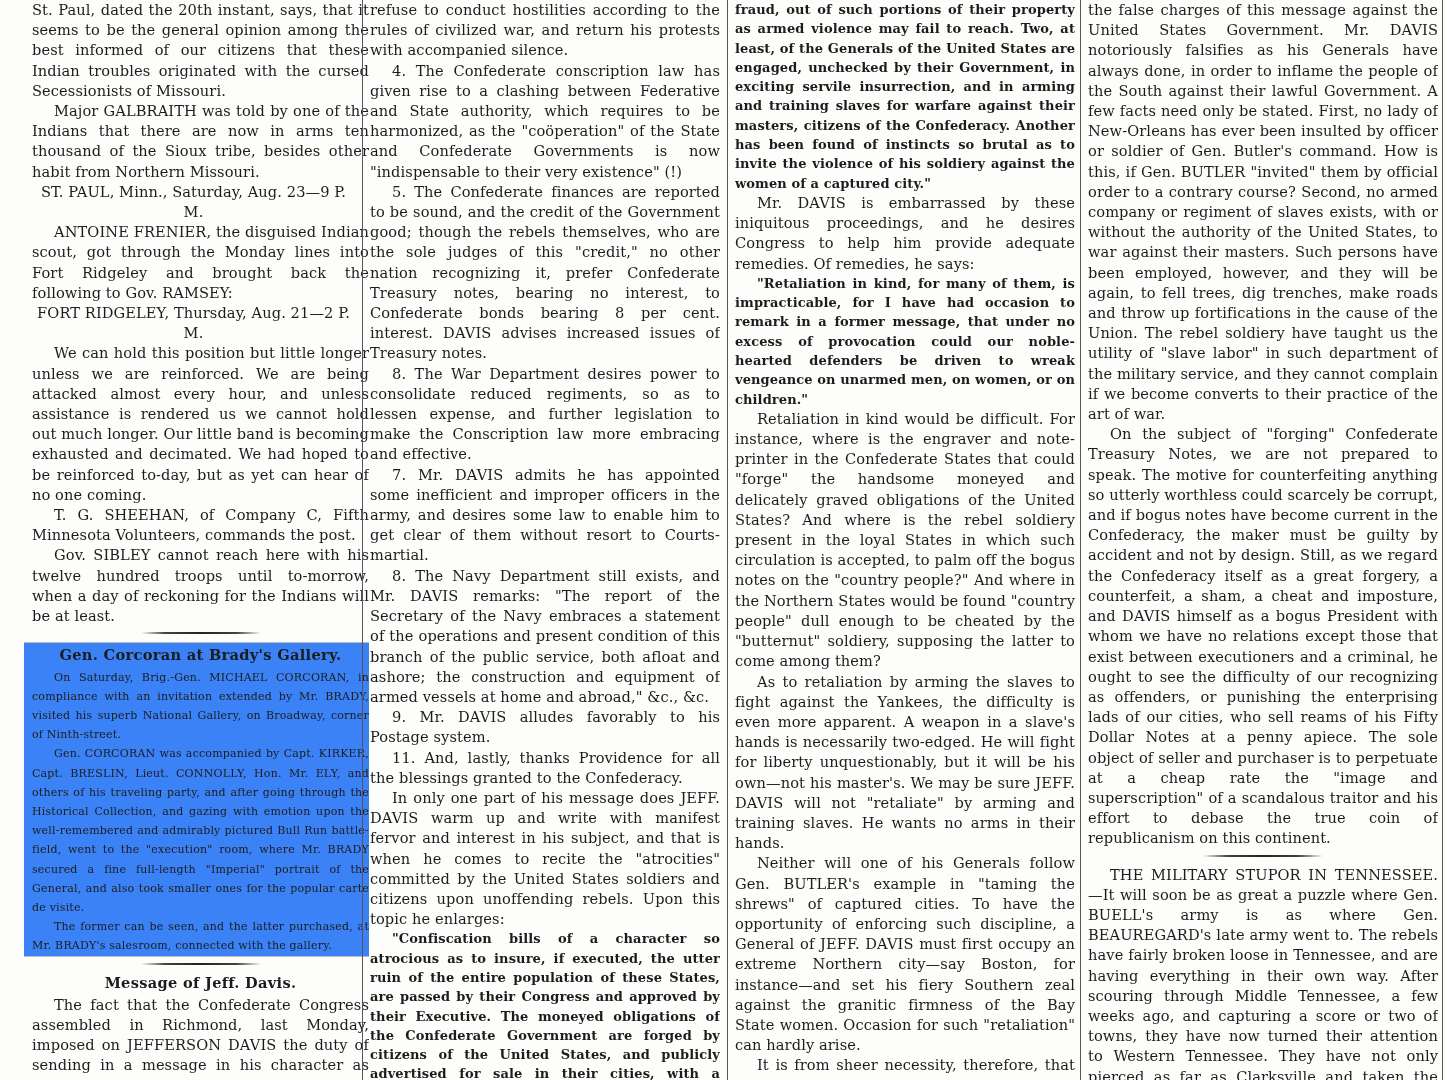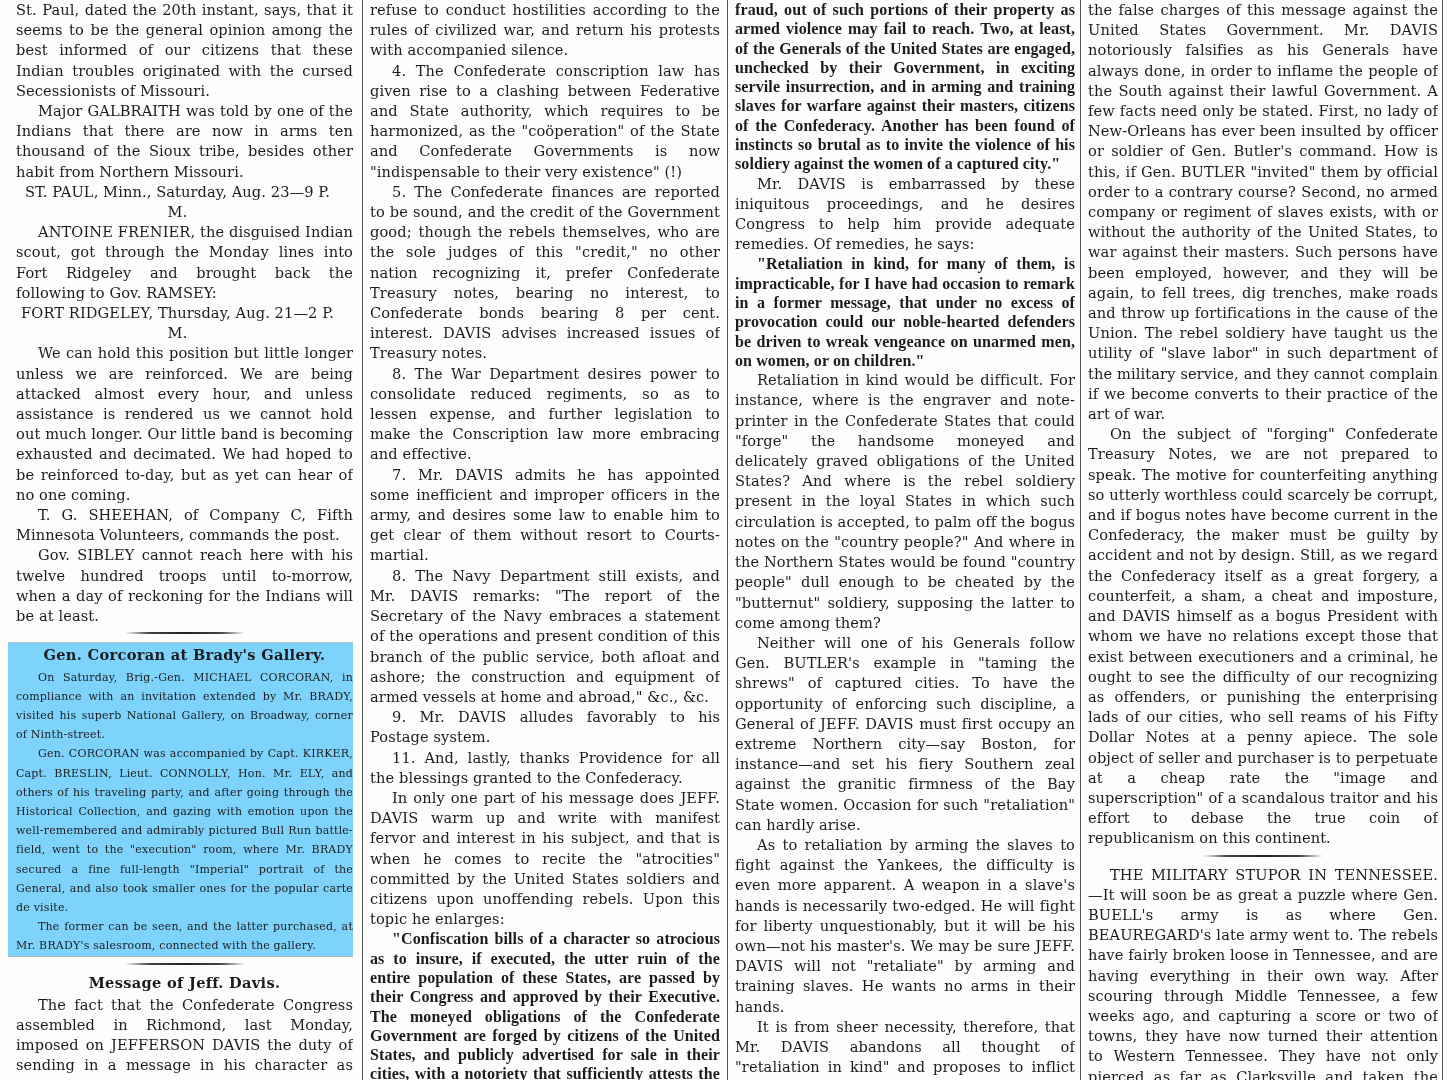--- a/index.html
+++ b/index.html
@@ -11,35 +11,35 @@
     .page { position: absolute; inset: 0; }
     .col {
       position: absolute; top: 0; height: 1080px; box-sizing: border-box;
       overflow: hidden; font-size: 14.6px; line-height: 20.2px;
       text-align: justify; letter-spacing: 0.1px;
     }
     .col p { margin: 0; text-indent: 22px; }
     .col p.noindent { text-indent: 0; }
     .col p.dateline { text-align: center; padding-right: 14px; text-indent: 0; }
     .col p.small { font-size: 11px; line-height: 19.2px; font-weight: normal; letter-spacing: 0.2px; }
-    .col p.quote { font-size: 16px; line-height: 19.3px; font-weight: bold; font-family: Liberation Serif, serif; }
+    .col p.quote { font-size: 13px; line-height: 19.3px; font-weight: bold; }
     .headline {
       text-align: center; font-weight: bold; font-size: 14.6px;
       margin: 2px 0 2px 0; letter-spacing: 0.3px;
     }
     .rule {
       width: 120px; height: 2px; margin: 6px auto 8px auto;
       background: linear-gradient(90deg, transparent, #444 20%, #222 50%, #444 80%, transparent);
     }
     .vline { position: absolute; top: 0; width: 1px; background: #555; }
-    #c1 { left: 8px; width: 345px; padding-left: 8px; }
+    #c1 { left: 24px; width: 345px; padding-left: 8px; }
     #c2 { left: 370px; width: 350px; }
     #c3 { left: 735px; width: 340px; }
     #c4 { left: 1088px; width: 350px; }
-    .corc { background: #7dd3fc; margin: 2px -6px 0 -10px; padding: 0 6px 0 10px; border-top: 1px solid #bbb; border-bottom: 1px solid #bbb; }
+    .corc { background: #3b82f6; margin: 2px -6px 0 -10px; padding: 0 6px 0 10px; border-top: 1px solid #bbb; border-bottom: 1px solid #bbb; }
   </style>
 </head>
 <body>
 
 <div class="page">
 
   <div class="col" id="c1">
     <p class="noindent">St. Paul, dated the 20th instant, says, that it seems to be the general opinion among the best informed of our citizens that these Indian troubles originated with the cursed Secessionists of Missouri.</p>
     <p>Major GALBRAITH was told by one of the Indians that there are now in arms ten thousand of the Sioux tribe, besides other habit from Northern Missouri.</p>
     <p class="dateline">ST. PAUL, Minn., Saturday, Aug. 23—9 P. M.</p>
@@ -80,22 +80,22 @@
     <p class="quote">"Confiscation bills of a character so atrocious as to insure, if executed, the utter ruin of the entire population of these States, are passed by their Congress and approved by their Executive. The moneyed obligations of the Confederate Government are forged by citizens of the United States, and publicly advertised for sale in their cities, with a notoriety that sufficiently attests the knowledge of their Government, and its complicity in the crime is further evinced by the fact that the soldiers of the invading armies are found supplied with large quantities of these forged notes as a means of despoiling the country people, by</p>
   </div>
 
   <div class="vline" style="left:727px;height:1080px;"></div>
 
   <div class="col" id="c3">
     <p class="quote noindent">fraud, out of such portions of their property as armed violence may fail to reach. Two, at least, of the Generals of the United States are engaged, unchecked by their Government, in exciting servile insurrection, and in arming and training slaves for warfare against their masters, citizens of the Confederacy. Another has been found of instincts so brutal as to invite the violence of his soldiery against the women of a captured city."</p>
     <p>Mr. DAVIS is embarrassed by these iniquitous proceedings, and he desires Congress to help him provide adequate remedies. Of remedies, he says:</p>
     <p class="quote">"Retaliation in kind, for many of them, is impracticable, for I have had occasion to remark in a former message, that under no excess of provocation could our noble-hearted defenders be driven to wreak vengeance on unarmed men, on women, or on children."</p>
     <p>Retaliation in kind would be difficult. For instance, where is the engraver and note-printer in the Confederate States that could "forge" the handsome moneyed and delicately graved obligations of the United States? And where is the rebel soldiery present in the loyal States in which such circulation is accepted, to palm off the bogus notes on the "country people?" And where in the Northern States would be found "country people" dull enough to be cheated by the "butternut" soldiery, supposing the latter to come among them?</p>
+    <p>As to retaliation by arming the slaves to fight against the Yankees, the difficulty is even more apparent. A weapon in a slave's hands is necessarily two-edged. He will fight for liberty unquestionably, but it will be his own—not his master's. We may be sure JEFF. DAVIS will not "retaliate" by arming and training slaves. He wants no arms in their hands.</p>
     <p>Neither will one of his Generals follow Gen. BUTLER's example in "taming the shrews" of captured cities. To have the opportunity of enforcing such discipline, a General of JEFF. DAVIS must first occupy an extreme Northern city—say Boston, for instance—and set his fiery Southern zeal against the granitic firmness of the Bay State women. Occasion for such "retaliation" can hardly arise.</p>
-    <p>As to retaliation by arming the slaves to fight against the Yankees, the difficulty is even more apparent. A weapon in a slave's hands is necessarily two-edged. He will fight for liberty unquestionably, but it will be his own—not his master's. We may be sure JEFF. DAVIS will not "retaliate" by arming and training slaves. He wants no arms in their hands.</p>
     <p>It is from sheer necessity, therefore, that Mr. DAVIS abandons all thought of "retaliation in kind" and proposes to inflict revenge upon those officers and soldiers of the war that chance to fall into his hands. In this he will have the hearty sanction of the rebel Congress and rebel people; for the instincts of the slave-driver are to cruelty; and the habit is to have unresisting victims.</p>
 
   </div>
 
   <div class="vline" style="left:1080px;height:1080px;"></div>
 
   <div class="col" id="c4">
     <p class="noindent">the false charges of this message against the United States Government. Mr. DAVIS notoriously falsifies as his Generals have always done, in order to inflame the people of the South against their lawful Government. A few facts need only be stated. First, no lady of New-Orleans has ever been insulted by officer or soldier of Gen. Butler's command. How is this, if Gen. BUTLER "invited" them by official order to a contrary course? Second, no armed company or regiment of slaves exists, with or without the authority of the United States, to war against their masters. Such persons have been employed, however, and they will be again, to fell trees, dig trenches, make roads and throw up fortifications in the cause of the Union. The rebel soldiery have taught us the utility of "slave labor" in such department of the military service, and they cannot complain if we become converts to their practice of the art of war.</p>
     <p>On the subject of "forging" Confederate Treasury Notes, we are not prepared to speak. The motive for counterfeiting anything so utterly worthless could scarcely be corrupt, and if bogus notes have become current in the Confederacy, the maker must be guilty by accident and not by design. Still, as we regard the Confederacy itself as a great forgery, a counterfeit, a sham, a cheat and imposture, and DAVIS himself as a bogus President with whom we have no relations except those that exist between executioners and a criminal, he ought to see the difficulty of our recognizing as offenders, or punishing the enterprising lads of our cities, who sell reams of his Fifty Dollar Notes at a penny apiece. The sole object of seller and purchaser is to perpetuate at a cheap rate the "image and superscription" of a scandalous traitor and his effort to debase the true coin of republicanism on this continent.</p>
     <div class="rule"></div>

